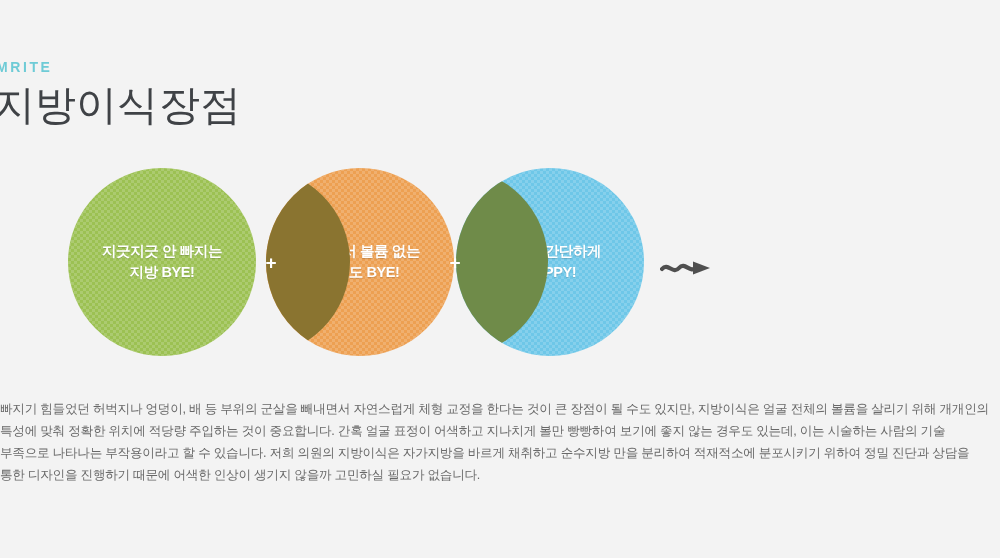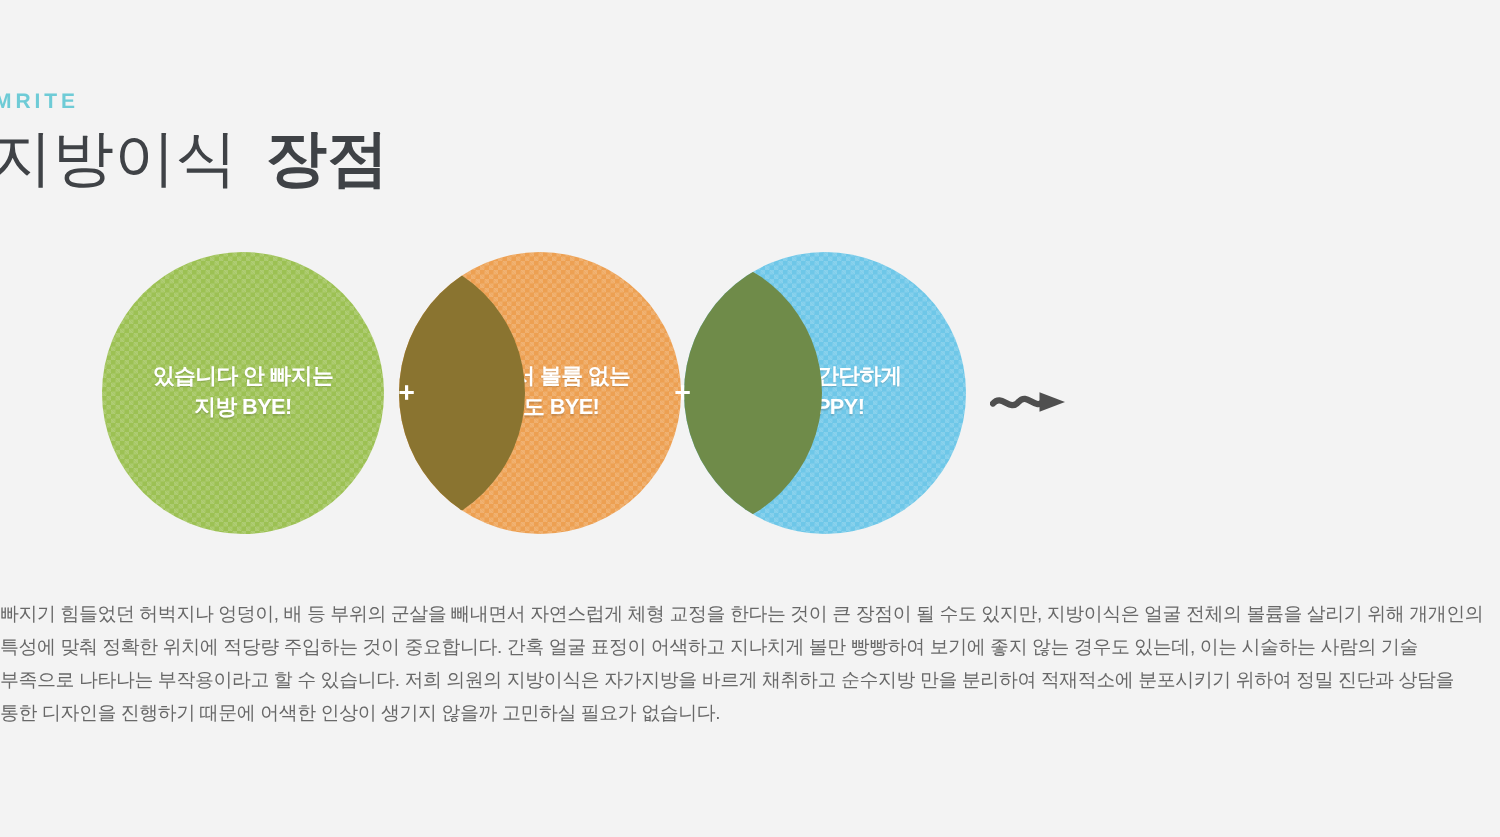--- a/index.html
+++ b/index.html
@@ -42,21 +42,21 @@
 
   .title {
     margin-top: 4px;
     margin-left: -6px;
     font-size: 41px;
     line-height: 50px;
     color: #3f4246;
     white-space: nowrap;
   }
   .title .t-light { font-weight: 300; }
-  .title .t-bold  { font-weight: bold; margin-left: 19px; }
+  .title .t-bold  { font-weight: normal; margin-left: 1px; }
 
   
   .diagram {
     position: absolute;
     left: 0;
     top: 168px;
     width: 1000px;
     height: 200px;
   }
 
@@ -178,21 +178,21 @@
 <div class="page">
 
   <div class="header">
     <div class="eyebrow">MRITE</div>
     <h1 class="title"><span class="t-light">지방이식</span><span class="t-bold">장점</span></h1>
   </div>
 
   <div class="diagram">
 
     <div class="circle" id="circle-green">
-      <span class="label">있습니다 안 빠지는
+      <span class="label">지긋지긋 안 빠지는
 지방 BYE!</span>
     </div>
 
     <div class="circle" id="circle-orange">
       <span class="label">홀쭉해서 볼륨 없는
 얼굴도 BYE!</span>
     </div>
 
     <div class="circle" id="circle-blue">
       <span class="label">주사로 간단하게

